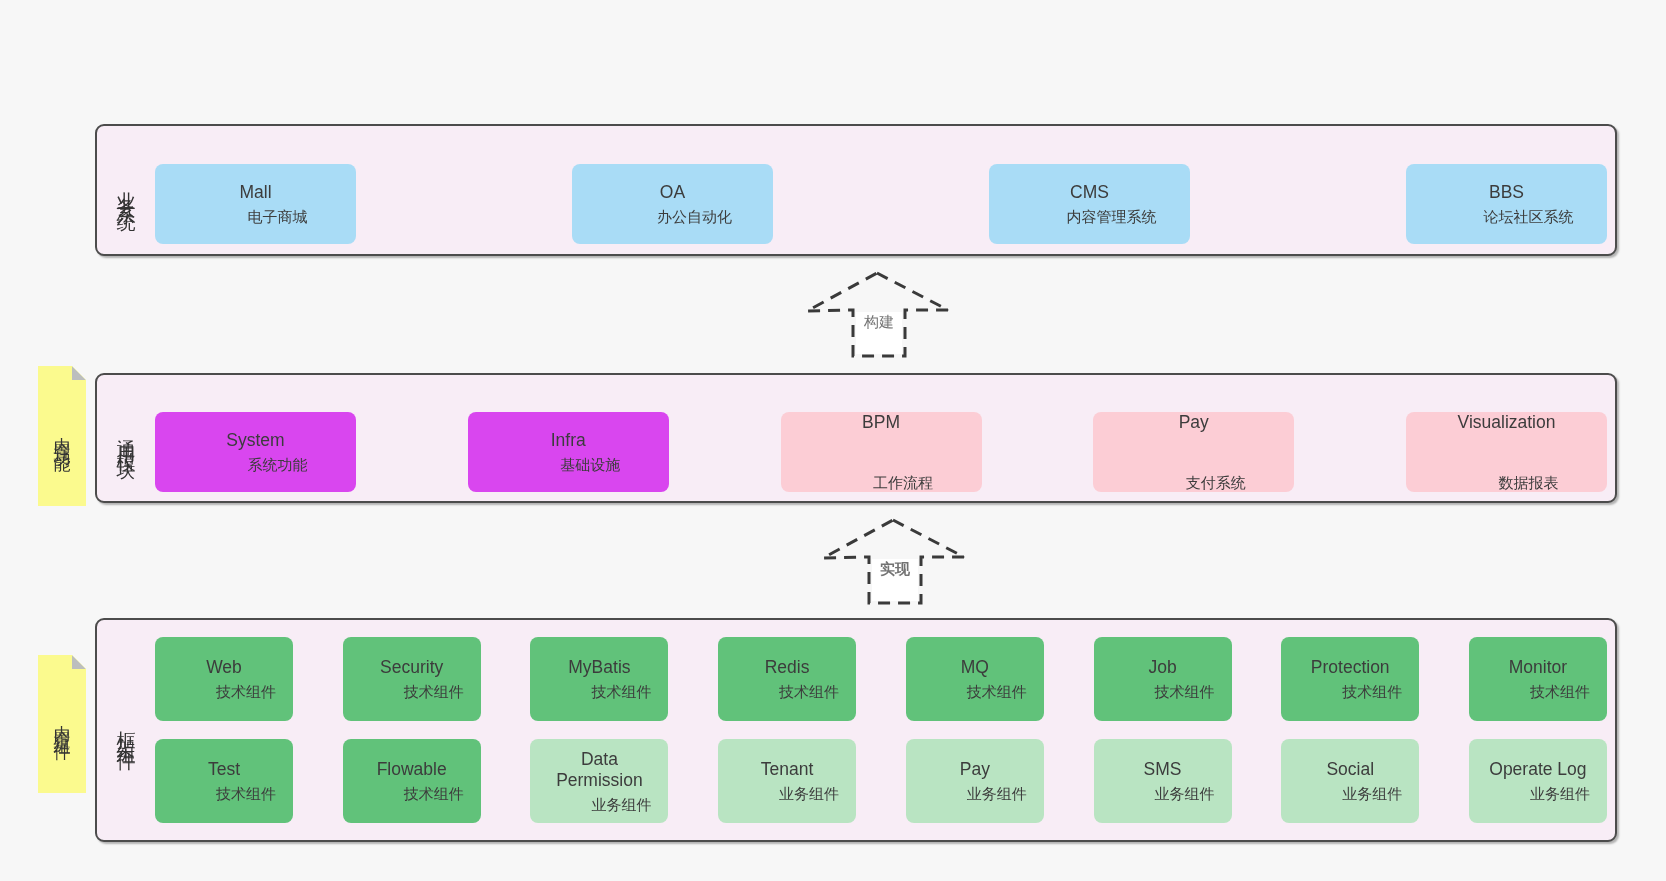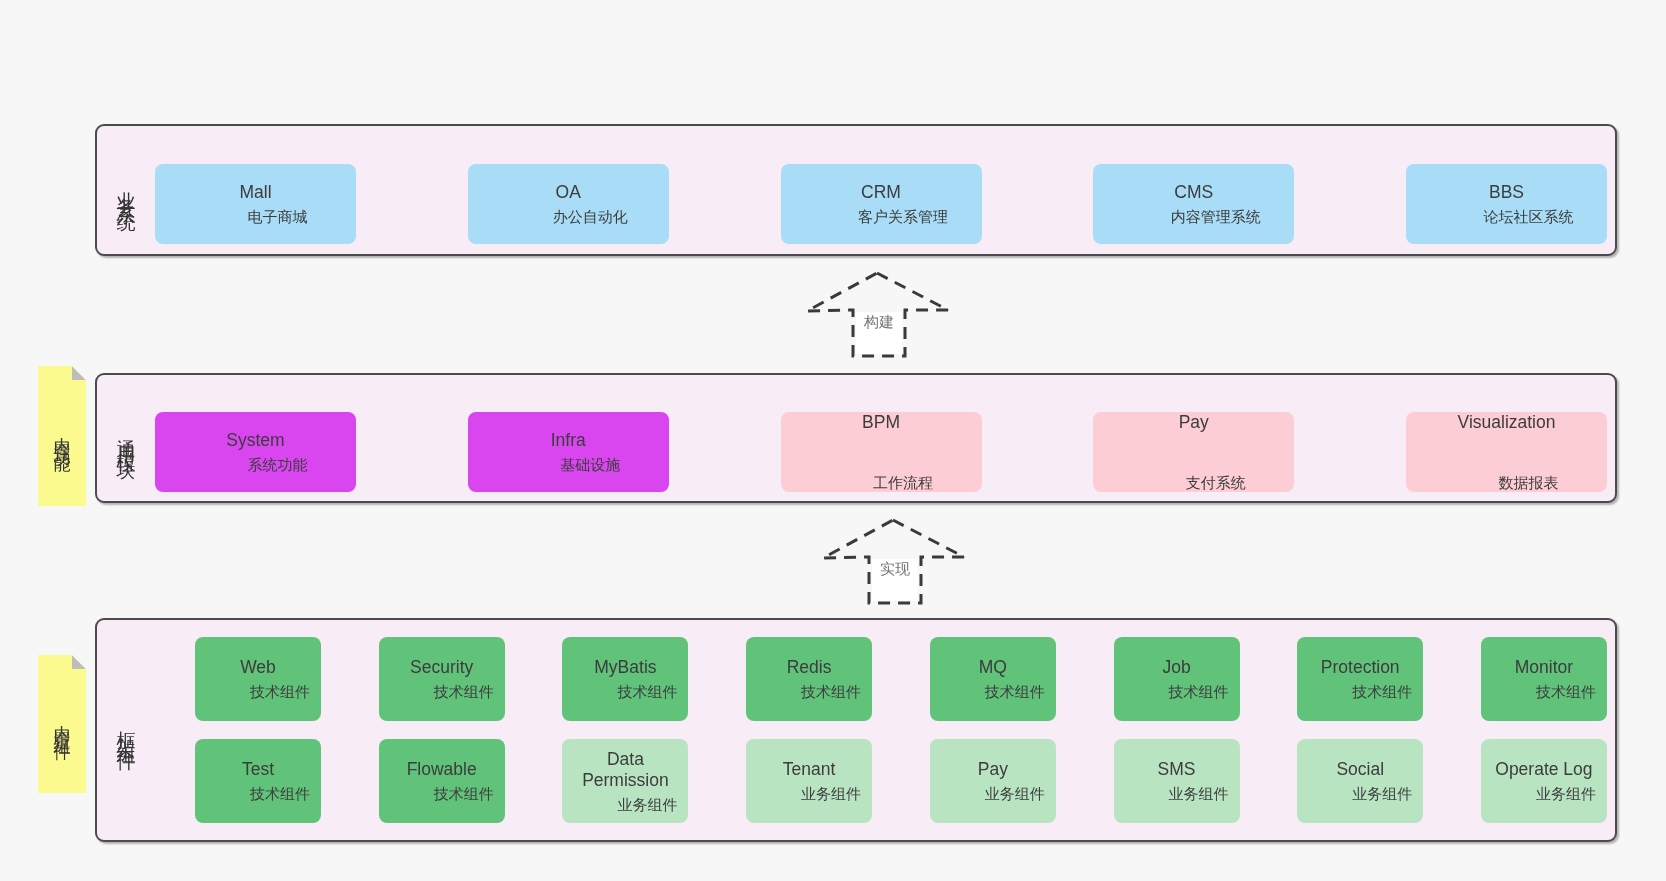--- a/index.html
+++ b/index.html
@@ -41,21 +41,21 @@
   
   .box {
     border-radius:8px;
     display:flex; flex-direction:column;
     align-items:center; justify-content:center;
     text-align:center; line-height:1.2;
   }
   .box .en { font-size:17.5px; }
   .box .zh { font-size:15px; margin-top:5px;padding-left:44px; }
   .box.wide   { width:201px; height:80px;margin-top:28px; }
-  .box.narrow { width:126px; height:84px;margin-left:40px; }
+  .box.narrow { width:138px; height:84px; }
   .box.narrow .en { padding:0 6px; }
   .blue       { background:#a9dcf6; }
   .red        { background:#d946ef; }
   .pink       { background:#fccdd5;gap:36px; }
   .green      { background:#61c27a; }
   .lightgreen { background:#b9e4c2; }
 
   
   .sticky {
     position:absolute; left:38px; width:48px;
@@ -72,21 +72,21 @@
     position:absolute; top:0; right:0;
     width:14px; height:14px; background:#bcbebe;
     clip-path:polygon(0 0, 100% 100%, 0 100%);
   }
   .sticky1 { top:366px; height:140px; }
   .sticky2 { top:655px; height:138px; }
 
   
   .arrow { position:absolute; width:146px; height:88px; z-index:1; }
   .arrow1 { left:806px; top:270px; }
-  .arrow2 { left:822px; top:517px; }
+  .arrow2 { left:822px; top:517px;font-weight:bold; }
   .arrow svg { position:absolute; left:0; top:0; }
   .arrow-label {
     position:absolute; left:50%; transform:translateX(-50%);
     top:42px; width:46px; height:42px;
     background:#ffffff;
     font-size:15px; color:#737373; text-align:center;
     line-height:1.25; padding-top:1px; box-sizing:border-box;
   }
 </style>
 </head>
@@ -100,24 +100,20 @@
       <div class="row">
         <div class="box wide blue">
           <span class="en">Mall</span>
           <span class="zh">电子商城</span>
         </div>
         <div class="box wide blue">
           <span class="en">OA</span>
           <span class="zh">办公自动化</span>
         </div>
         <div class="box wide blue">
-          <span class="en">CRM</span>
-          <span class="zh">客户关系管理</span>
-        </div>
-        <div class="box wide blue">
           <span class="en">CMS</span>
           <span class="zh">内容管理系统</span>
         </div>
         <div class="box wide blue">
           <span class="en">BBS</span>
           <span class="zh">论坛社区系统</span>
         </div>
       </div>
     </div>
   </div>

